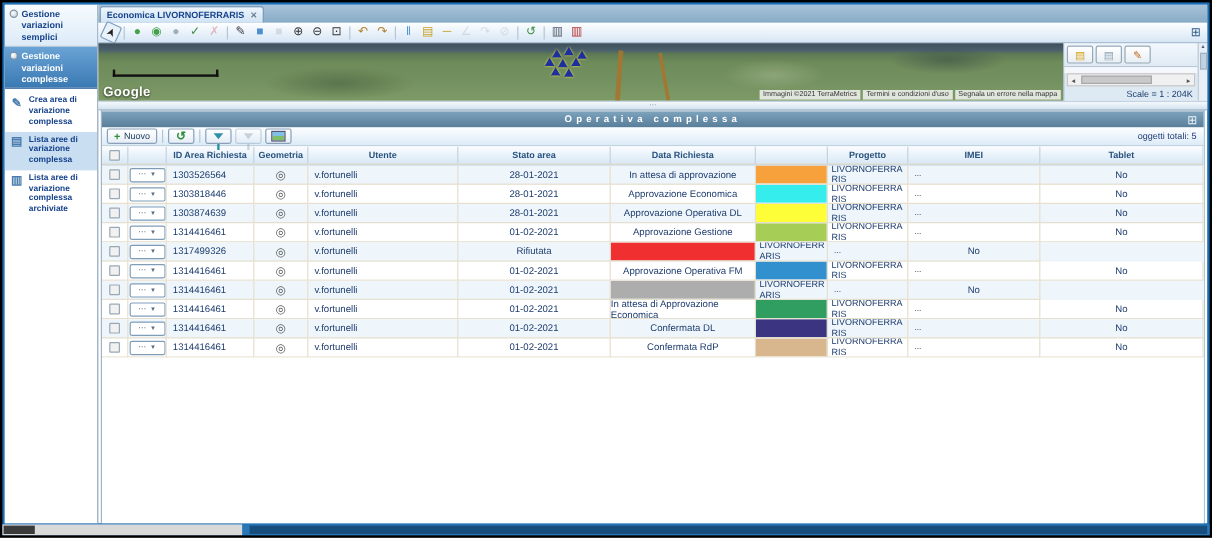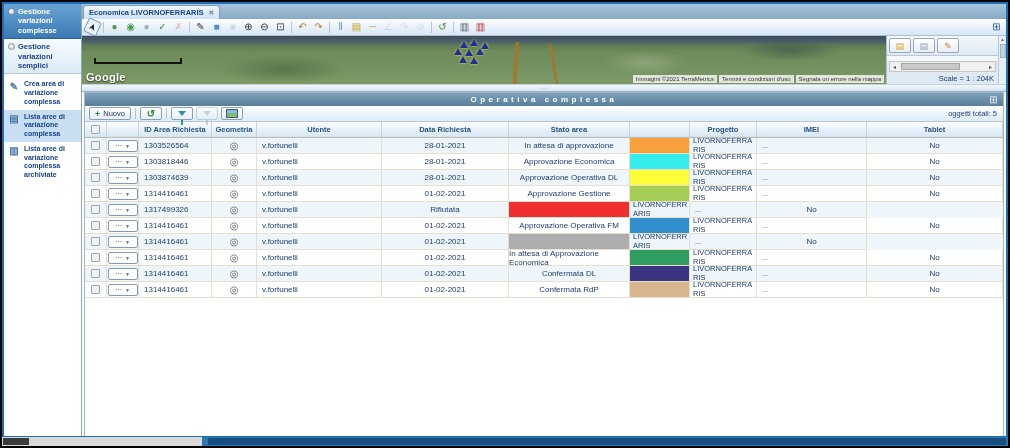--- a/index.html
+++ b/index.html
@@ -110,27 +110,27 @@
   .bb-right .bthumb{position:absolute;left:6px;top:1px;bottom:1px;right:2px;background:#184e7d;cursor:grab;}
 </style>
 </head>
 <body>
 
 <div class="window">
   <div class="frame"></div>
   <div class="content">
 
     <div class="sidebar">
+      <div class="acc-h acc-simple">
+        <span class="dot"></span>
+        <span>Gestione variazioni semplici</span>
+      </div>
       <div class="acc-h acc-complex">
         <span class="dot"></span>
         <span>Gestione variazioni complesse</span>
-      </div>
-      <div class="acc-h acc-simple">
-        <span class="dot"></span>
-        <span>Gestione variazioni semplici</span>
       </div>
       <div class="side-items">
         <div class="side-item">
           <span class="ic">✎</span>
           <span class="lb">Crea area di variazione complessa</span>
         </div>
           <div class="side-item selected">
           <span class="ic">▤</span>
           <span class="lb">Lista aree di variazione complessa</span>
         </div>
@@ -257,22 +257,22 @@
 
         <div class="grid">
           <div class="gr ghead">
             <div class="gc">
                 <span class="cb"></span>
               </div>
             <div class="gc"></div>
             <div class="gc">ID Area Richiesta</div>
             <div class="gc">Geometria</div>
             <div class="gc">Utente</div>
+            <div class="gc">Stato area</div>
             <div class="gc">Data Richiesta</div>
-            <div class="gc">Stato area</div>
             <div class="gc"></div>
             <div class="gc">Progetto</div>
             <div class="gc">IMEI</div>
             <div class="gc">Tablet</div>
           </div>
 
           <div class="gr grow">
             <div class="gc">
                 <span class="cb"></span>
               </div>

